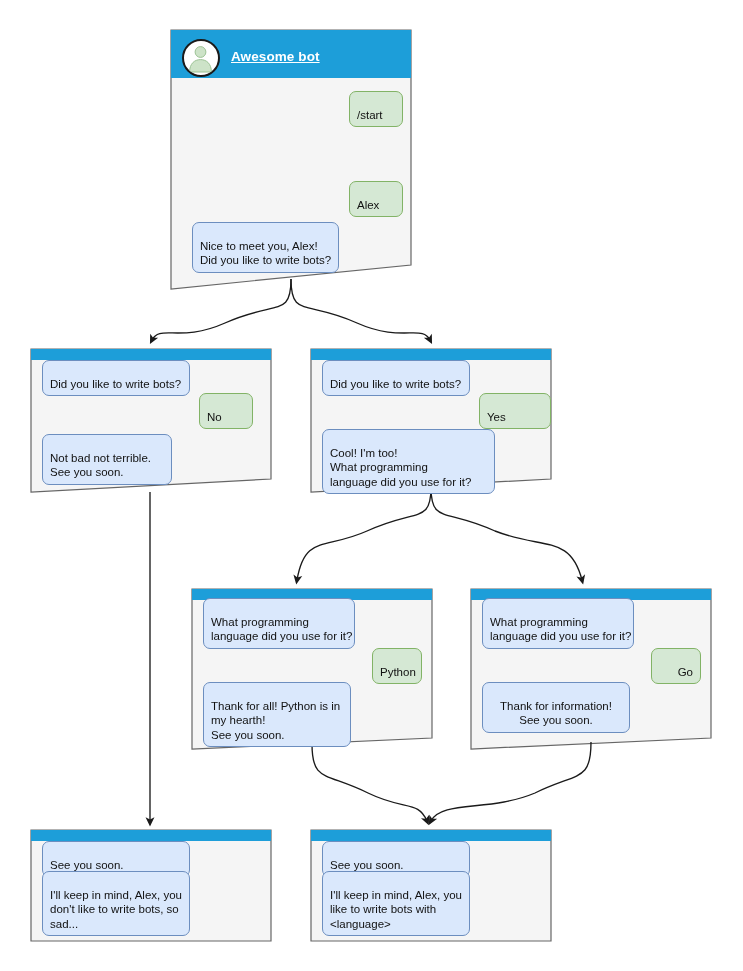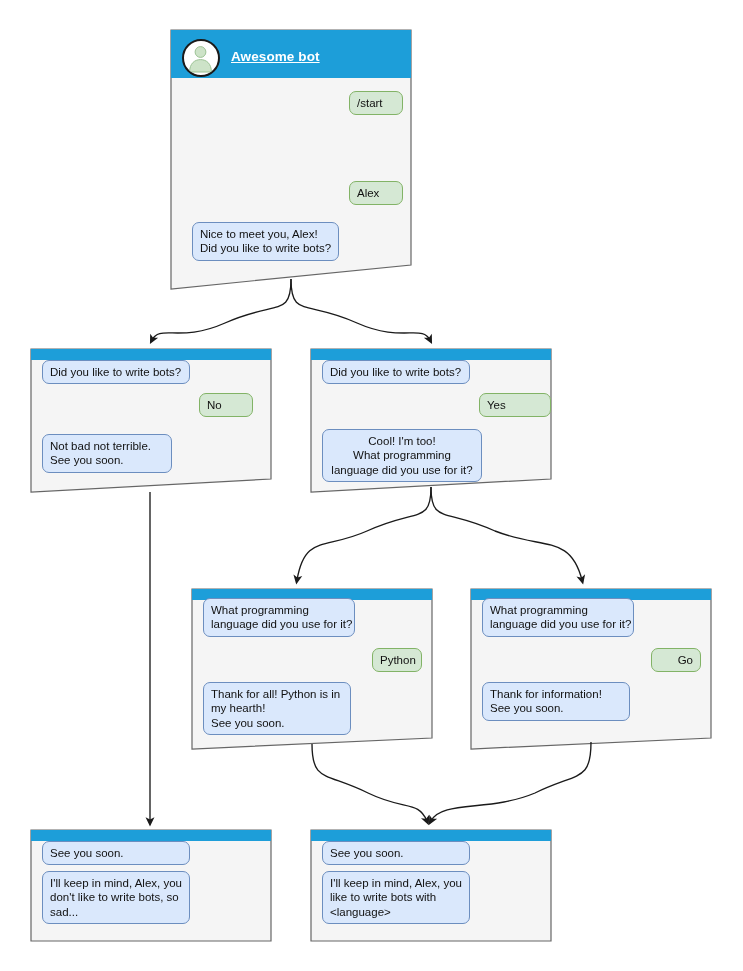--- a/index.html
+++ b/index.html
@@ -13,21 +13,21 @@
   #stage{position:absolute;left:0;top:0;width:743px;height:971px;}
   svg.layer{position:absolute;left:0;top:0;width:743px;height:971px;}
   .node-wrap{position:absolute;}
   .bubble{
     position:absolute;
     box-sizing:border-box;
     border-radius:7px;
     font-size:11.5px;
     line-height:14.4px;
     color:#111111;
-    padding:4px 7px 4px 7px;
+    padding:16px 7px 4px 7px;
     white-space:pre;
   }
   .bubble.bot{
     background:#dae8fc;
     border:1px solid #6c8ebf;
   }
   .bubble.user{
     background:#d5e8d4;
     border:1px solid #82b366;
   }
@@ -125,39 +125,39 @@
   <div class="node-wrap" style="left:31px;top:349px;width:240px;height:143px;">
     <div class="bubble bot" style="left:11px;top:11px;width:148px;">Did you like to write bots?</div>
     <div class="bubble user" style="left:168px;top:44px;width:54px;">No</div>
     <div class="bubble bot" style="left:11px;top:85px;width:130px;">Not bad not terrible.
 See you soon.</div>
   </div>
 
   <div class="node-wrap" style="left:311px;top:349px;width:240px;height:143px;">
     <div class="bubble bot" style="left:11px;top:11px;width:148px;">Did you like to write bots?</div>
     <div class="bubble user" style="left:168px;top:44px;width:72px;">Yes</div>
-    <div class="bubble bot" style="left:11px;top:80px;width:160px;text-align:center;">Cool! I'm too!
+    <div class="bubble bot" style="left:11px;top:80px;width:173px;">Cool! I'm too!
 What programming
 language did you use for it?</div>
   </div>
 
   <div class="node-wrap" style="left:192px;top:589px;width:240px;height:160px;">
     <div class="bubble bot" style="left:11px;top:9px;width:152px;">What programming
 language did you use for it?</div>
     <div class="bubble user" style="left:180px;top:59px;width:50px;">Python</div>
     <div class="bubble bot" style="left:11px;top:93px;width:148px;">Thank for all! Python is in
 my hearth!
 See you soon.</div>
   </div>
 
   <div class="node-wrap" style="left:471px;top:589px;width:240px;height:160px;">
     <div class="bubble bot" style="left:11px;top:9px;width:152px;">What programming
 language did you use for it?</div>
     <div class="bubble user" style="left:180px;top:59px;width:50px;text-align:right;">Go</div>
-    <div class="bubble bot" style="left:11px;top:93px;width:148px;">Thank for information!
+    <div class="bubble bot" style="left:11px;top:93px;width:148px;text-align:center;">Thank for information!
 See you soon.</div>
   </div>
 
   <div class="node-wrap" style="left:31px;top:830px;width:240px;height:111px;">
     <div class="bubble bot" style="left:11px;top:11px;width:148px;">See you soon.</div>
     <div class="bubble bot" style="left:11px;top:41px;width:148px;">I'll keep in mind, Alex, you
 don't like to write bots, so
 sad...</div>
   </div>
 

